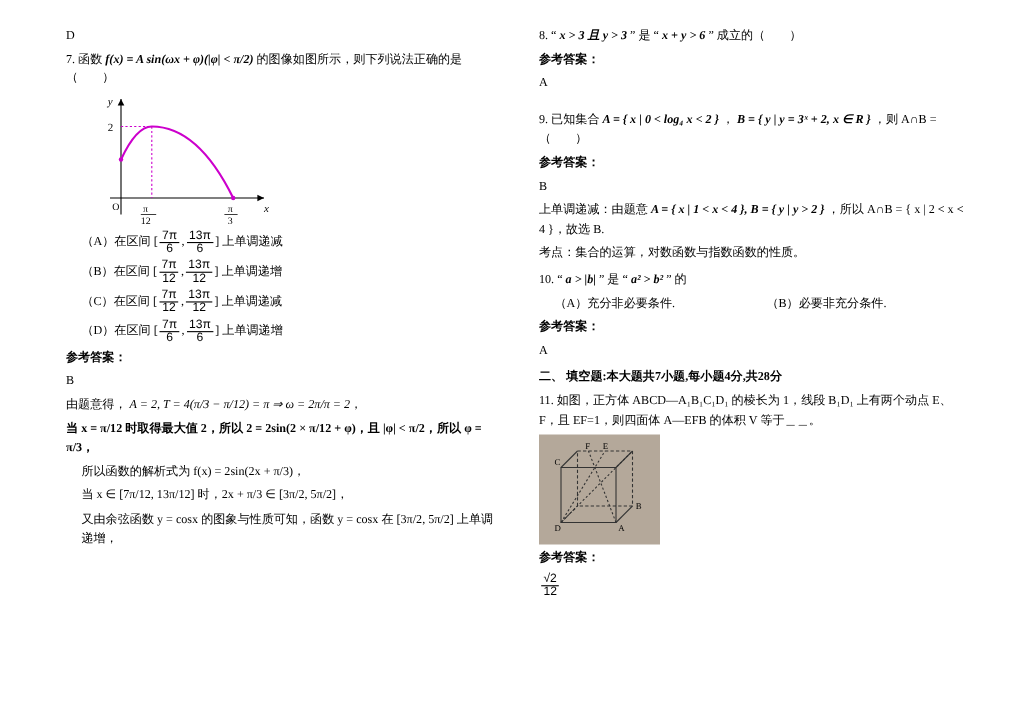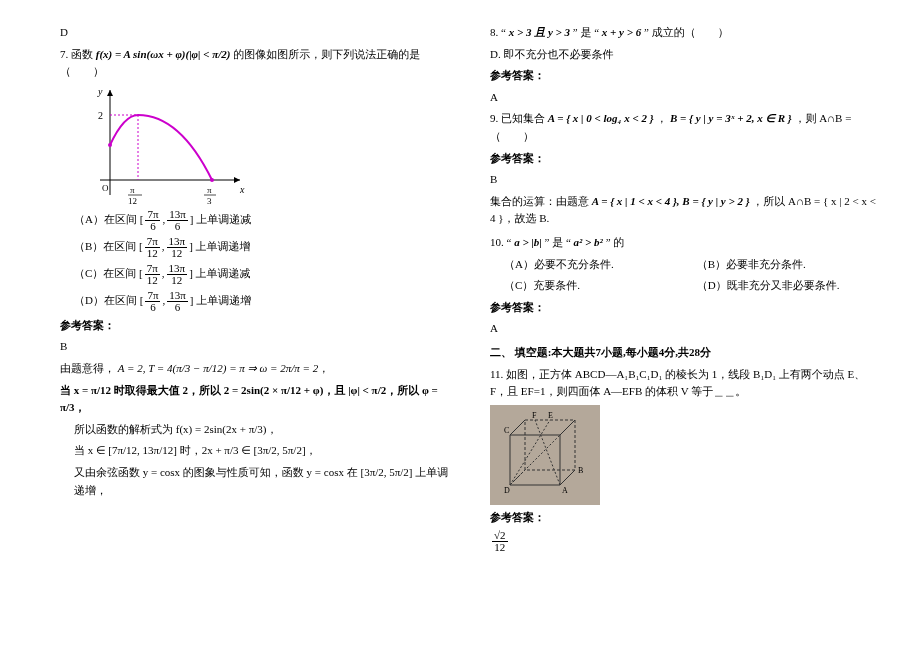--- a/index.html
+++ b/index.html
@@ -29,21 +29,21 @@
     width: 160px;
     height: 120px;
     margin: 4px 0 4px 30px;
     position: relative;
   }
   .math { font-family: "Times New Roman", serif; font-style: italic; }
   .frac {
     display: inline-block;
     vertical-align: middle;
     text-align: center;
-    font-family: Liberation Serif, serif;
+    font-family: Liberation Sans, sans-serif;
     font-size: 11px;
     line-height: 1;
     margin: 0 2px;
   }
   .frac .n { display: block; border-bottom: 1px solid #000; padding: 0 2px; }
   .frac .d { display: block; padding: 0 2px; }
   .bracket-img {
     display: inline-block;
     vertical-align: middle;
   }
@@ -132,53 +132,49 @@
 
   <div class="col col-right">
 
     <div class="line">
       <span>8. “</span>
       <span class="math bold">x &gt; 3 且 y &gt; 3</span>
       <span>” 是 “</span>
       <span class="math bold">x + y &gt; 6</span>
       <span>” 成立的（　　）</span>
     </div>
-    <div class="line">D. 即不充分也不必要条件</div>
     <div class="line bold">参考答案：</div>
     <div class="line">A</div>
 
-    <div class="line" style="margin-top:4px">
+    <div class="line" style="margin-top:16px">
       <span>9. 已知集合</span>
       <span class="math bold">A = { x | 0 &lt; log₄ x &lt; 2 }</span>
       <span>，</span>
       <span class="math bold">B = { y | y = 3ˣ + 2, x ∈ R }</span>
       <span>，则 A∩B =（　　）</span>
     </div>
     <div class="line bold">参考答案：</div>
     <div class="line">B</div>
     <div class="line">
-      <span>集合的运算：由题意</span>
+      <span>上单调递减：由题意</span>
       <span class="math bold">A = { x | 1 &lt; x &lt; 4 }, B = { y | y &gt; 2 }</span>
       <span>，所以 A∩B = { x | 2 &lt; x &lt; 4 }，故选 B.</span>
     </div>
+    <div class="line">考点：集合的运算，对数函数与指数函数的性质。</div>
 
     <div class="line" style="margin-top:6px">
       <span>10. “</span>
       <span class="math bold">a &gt; |b|</span>
       <span>” 是 “</span>
       <span class="math bold">a² &gt; b²</span>
       <span>” 的</span>
     </div>
     <div class="line indent">
-      <span style="display:inline-block;width:190px">（A）必要不充分条件.</span>
+      <span style="display:inline-block;width:190px">（A）充分非必要条件.</span>
       <span>（B）必要非充分条件.</span>
-    </div>
-    <div class="line indent">
-      <span style="display:inline-block;width:190px">（C）充要条件.</span>
-      <span>（D）既非充分又非必要条件.</span>
     </div>
     <div class="line bold">参考答案：</div>
     <div class="line">A</div>
 
     <div class="line bold" style="margin-top:6px">二、 填空题:本大题共7小题,每小题4分,共28分</div>
 
     <div class="line">11. 如图，正方体 ABCD—A₁B₁C₁D₁ 的棱长为 1，线段 B₁D₁ 上有两个动点 E、F，且 EF=1，则四面体 A—EFB 的体积 V 等于＿＿。</div>
 
     <div class="cube-box">
       <svg width="110" height="100" viewBox="0 0 110 100">

